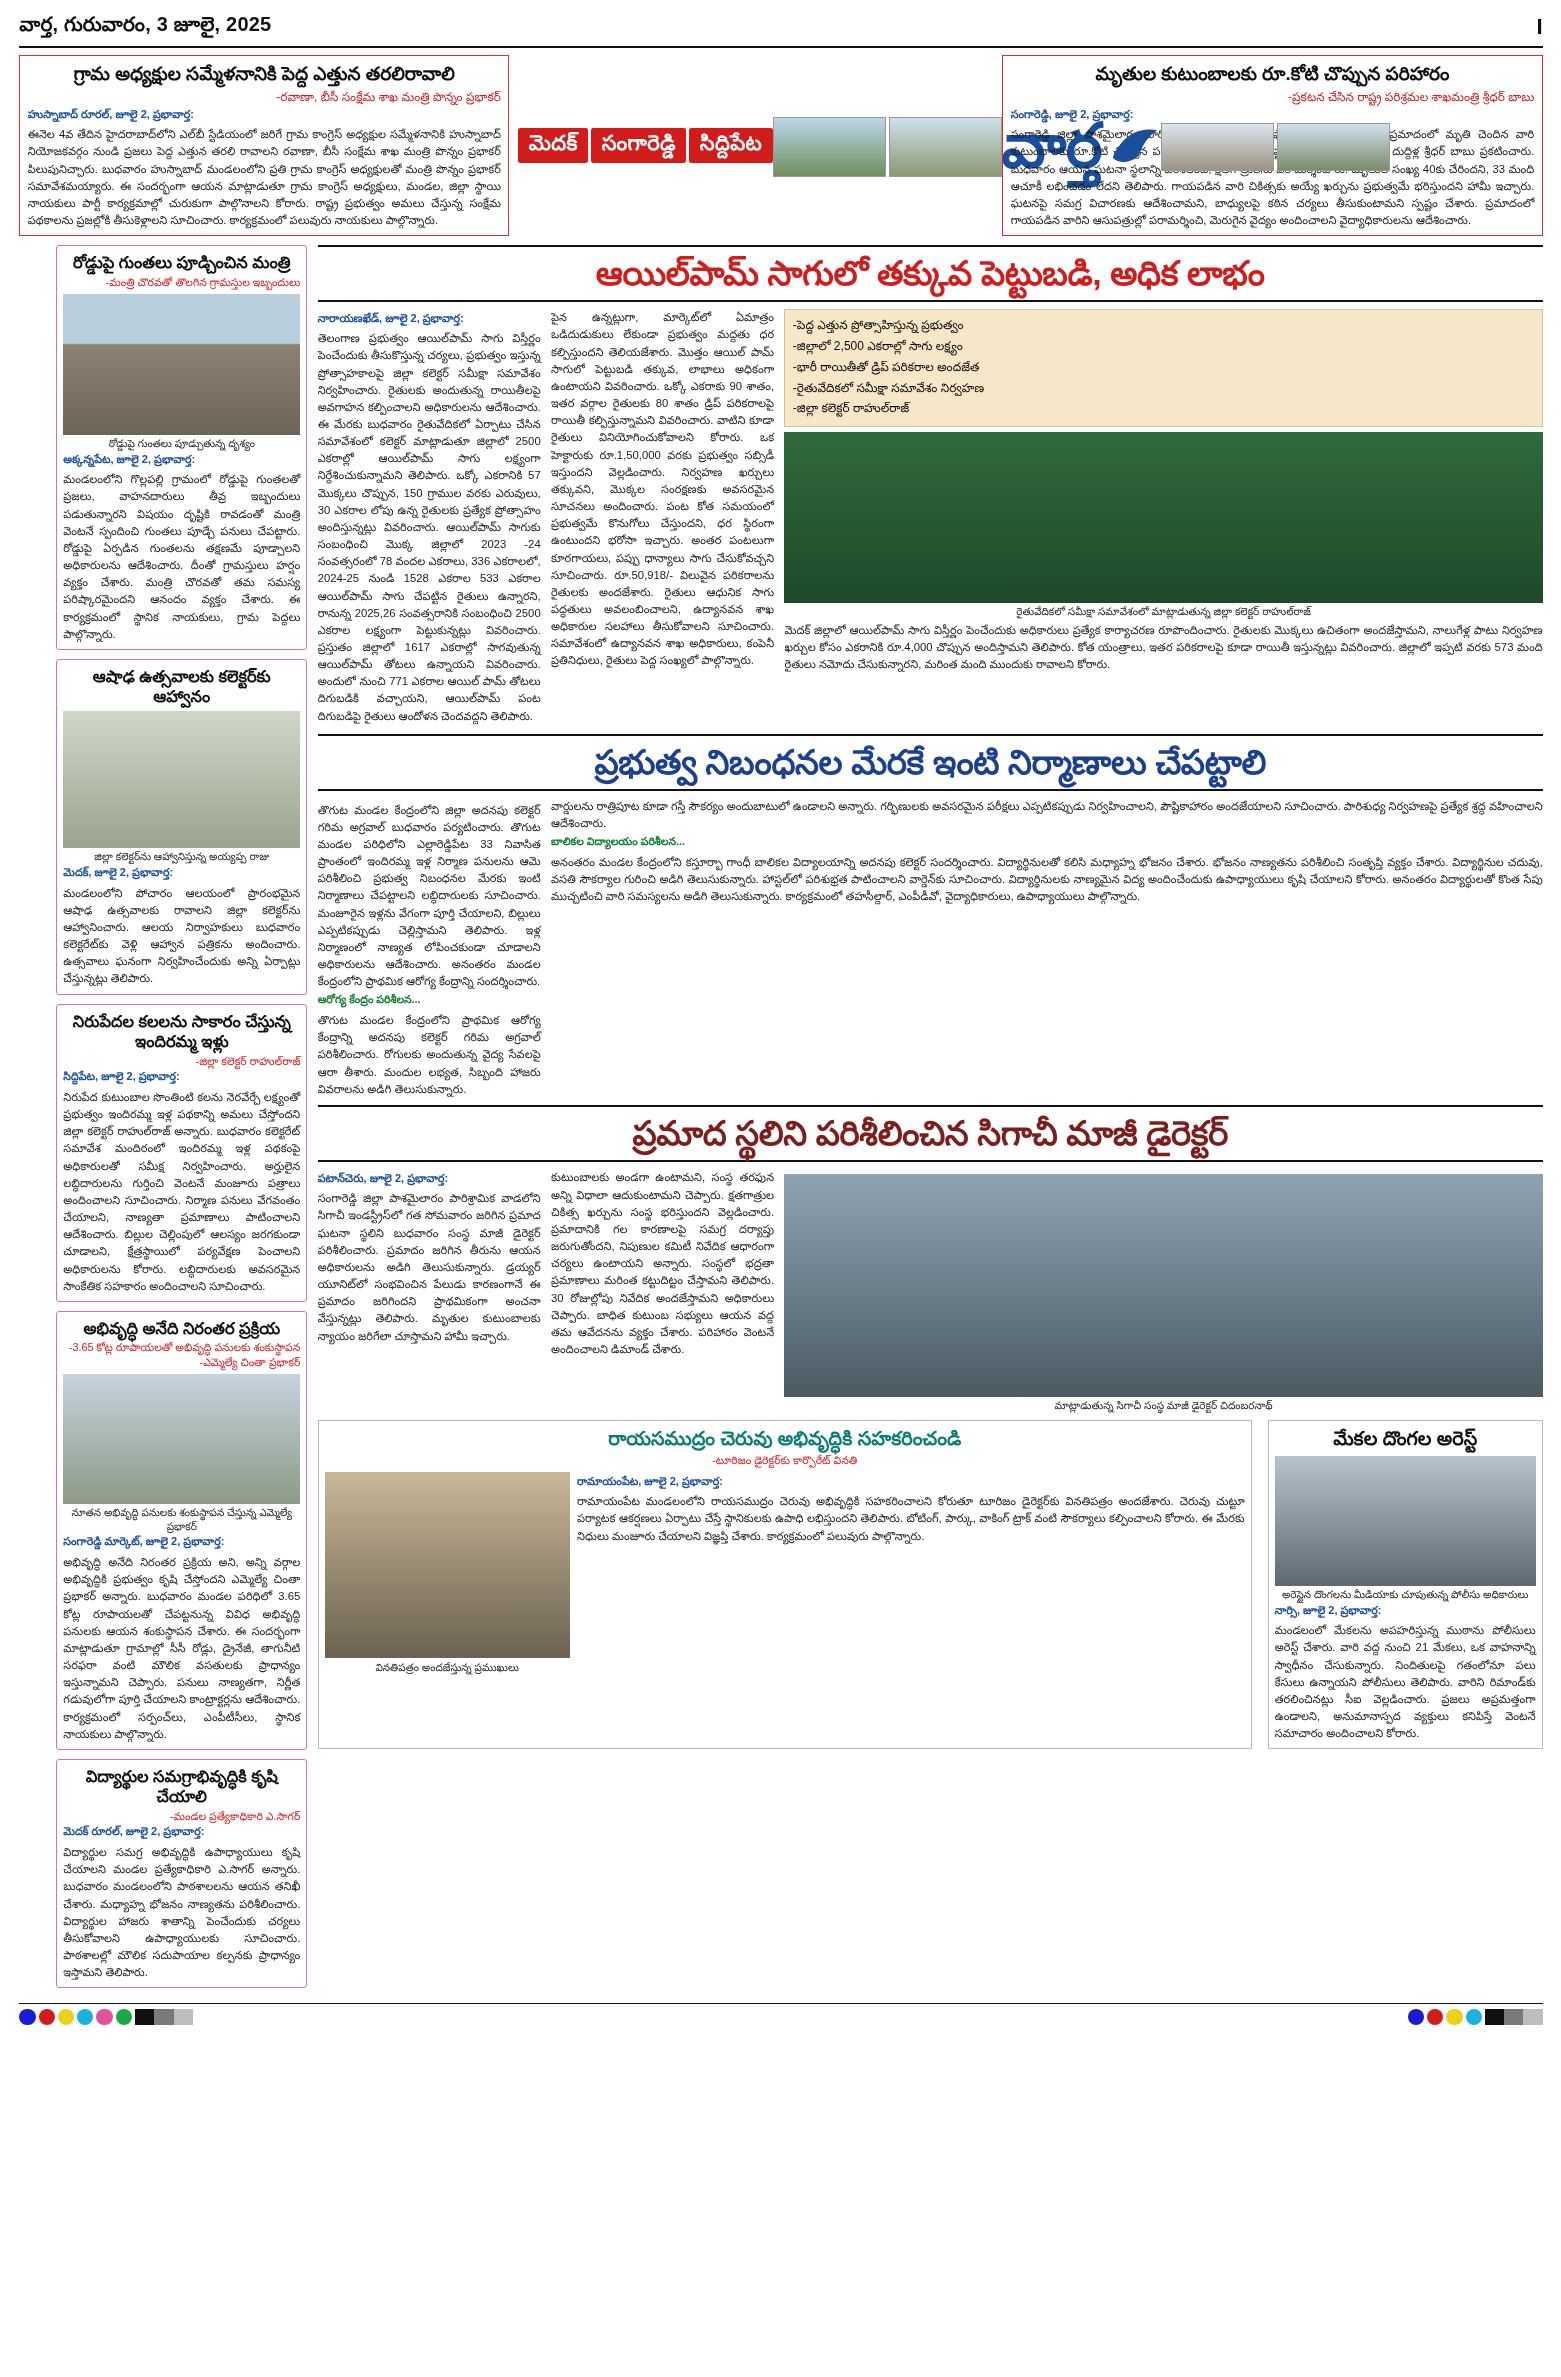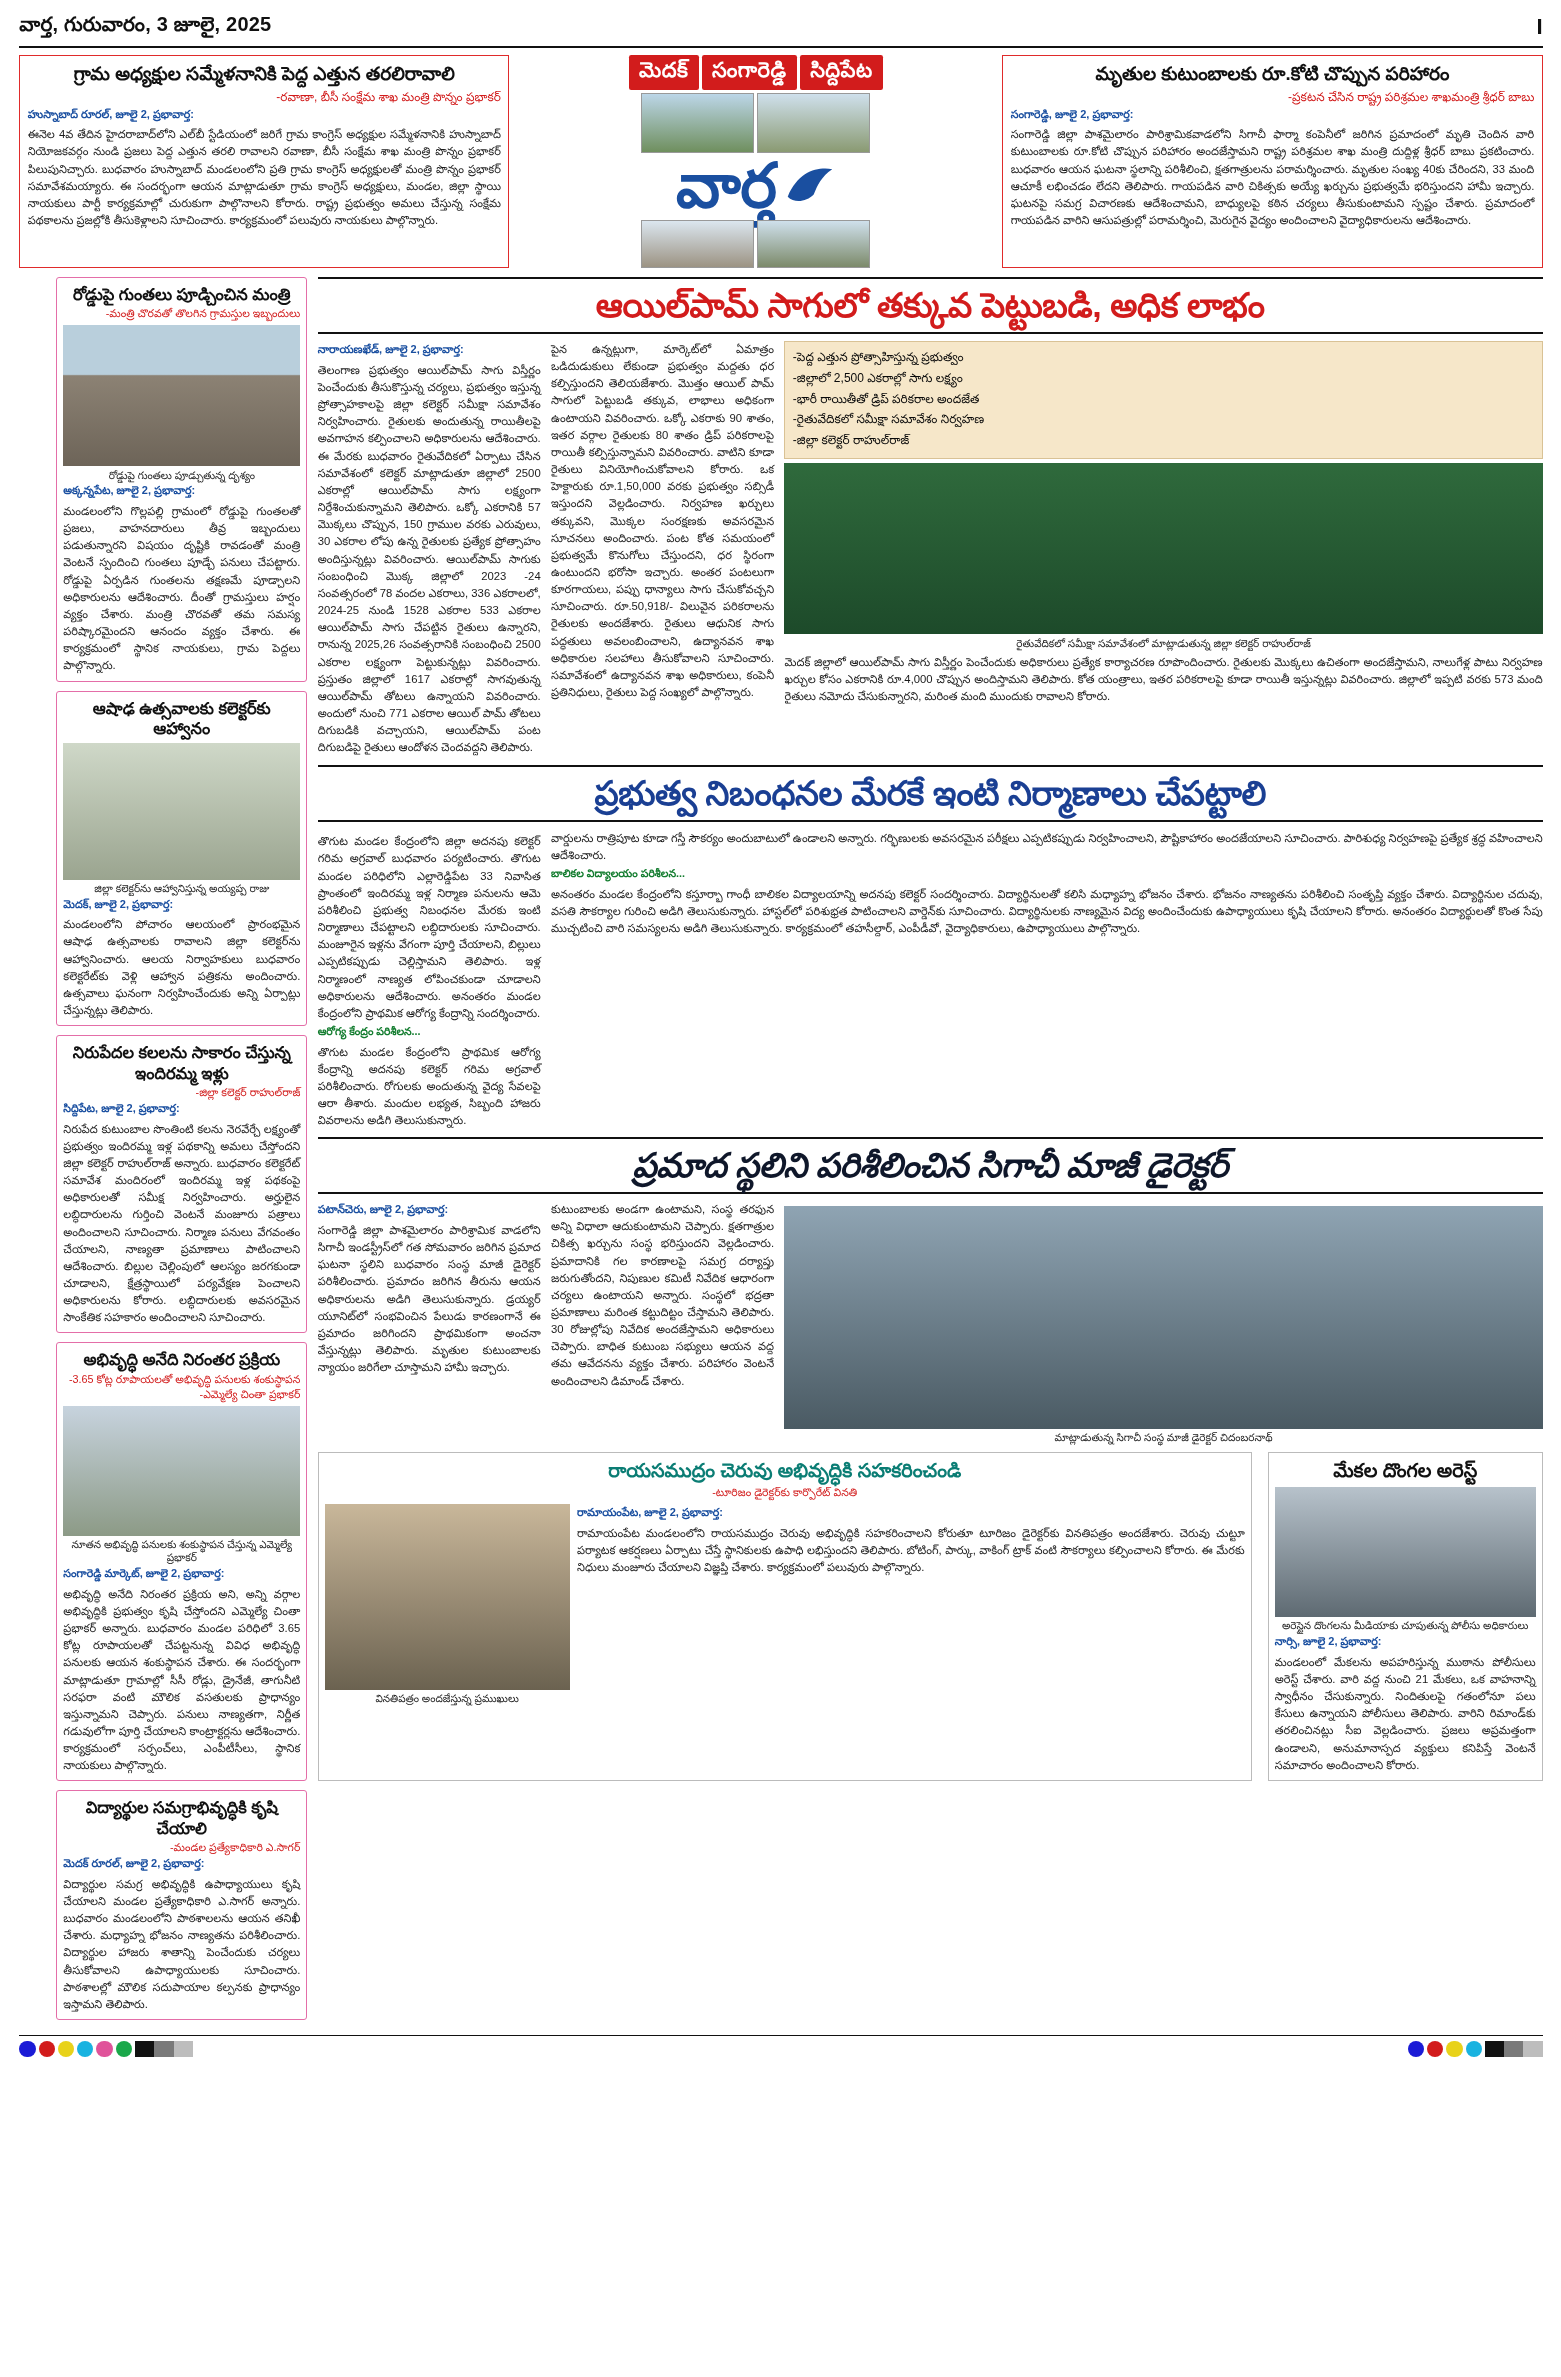--- a/index.html
+++ b/index.html
@@ -8,21 +8,21 @@
 
   
   .topbar{display:flex;align-items:center;justify-content:space-between;border-bottom:2.2px solid #111;padding-bottom:4.5px;}
   .topbar .date{font-size:20px;font-weight:bold;color:#111;letter-spacing:0.2px;}
   .topbar .pageno{font-size:22px;font-weight:bold;}
 
   
   .headband{display:flex;gap:9px;margin-top:7.4px;align-items:stretch;}
   .hcol{border:1.5px solid #d21c1c;box-sizing:border-box;}
   .hleft{width:490px;padding:6px 7.4px;border:1.1px solid #e02b2b;}
-  .hmid{width:475px;display:flex;flex-direction:column;align-items:center;justify-content:flex-start;border:none;}
+  .hmid{width:475px;display:flex;align-items:center;justify-content:flex-start;border:none;}
   .hright{flex:1;padding:6px 7.4px;border:1.1px solid #e02b2b;}
 
   .lead-head{font-size:18.6px;font-weight:bold;color:#111;line-height:1.25;text-align:center;}
   .lead-sub{font-size:12px;color:#d21c1c;text-align:right;line-height:1.4;margin-top:3px;}
   .byline{font-size:11px;color:#1a4fa0;text-align:left;margin-top:2.2px;font-weight:bold;}
   .body-te{font-size:11.3px;line-height:1.52;text-align:justify;color:#1a1a1a;margin-top:3.7px;}
 
   .editions{display:flex;gap:0;align-items:center;justify-content:center;width:100%;}
   .edpill{background:#d21c1c;color:#fff;font-size:21px;font-weight:bold;padding:3px 10.4px;border-radius:2.2px;letter-spacing:0.4px;}
   .logo-row{display:flex;align-items:center;gap:7.4px;justify-content:center;margin-top:1.5px;font-family:Liberation Serif, serif;}
@@ -40,21 +40,21 @@
   .colM{flex:1;}
   .box{border:1.5px solid #e46ea8;border-radius:3px;padding:6px;box-sizing:border-box;margin-bottom:9px;}
   .hd-te{font-size:16.3px;font-weight:bold;color:#111;text-align:center;line-height:1.25;}
   .hd-sm{font-size:15px;font-weight:bold;color:#111;text-align:center;line-height:1.25;}
   .sub-red{font-size:10.8px;color:#d21c1c;text-align:right;line-height:1.35;margin-top:2.2px;}
   .place{font-size:10.8px;color:#1a4fa0;font-weight:bold;margin-top:3px;}
 
   
   .bighead{font-size:34px;font-weight:bold;color:#d21c1c;text-align:center;line-height:1.2;letter-spacing:-0.4px;}
   .bighead.blue{color:#1a3f93;}
-  .bighead.purple{color:#0f172a;font-style:italic;}
+  .bighead.purple{color:#7f1d1d;}
   .headrule{border-top:2.2px solid #111;border-bottom:2.2px solid #111;padding:6px 0;margin-bottom:7.4px;}
 
   .bullets{font-size:12px;line-height:1.55;color:#0a0a0a;}
   .bullets div{margin-bottom:2.2px;}
 
   .sectionbox{border:1.5px solid #bbb;padding:6px;box-sizing:border-box;margin-bottom:9px;}
   .colorbar{display:flex;align-items:center;gap:0;margin-top:6px;border-top:1.5px solid #111;padding-top:4.5px;}
   .sw{width:16.3px;height:16.3px;border-radius:50%;margin-right:3px;}
   .sq{width:19.3px;height:16.3px;}
   .teal{color:#0b7d74;}

